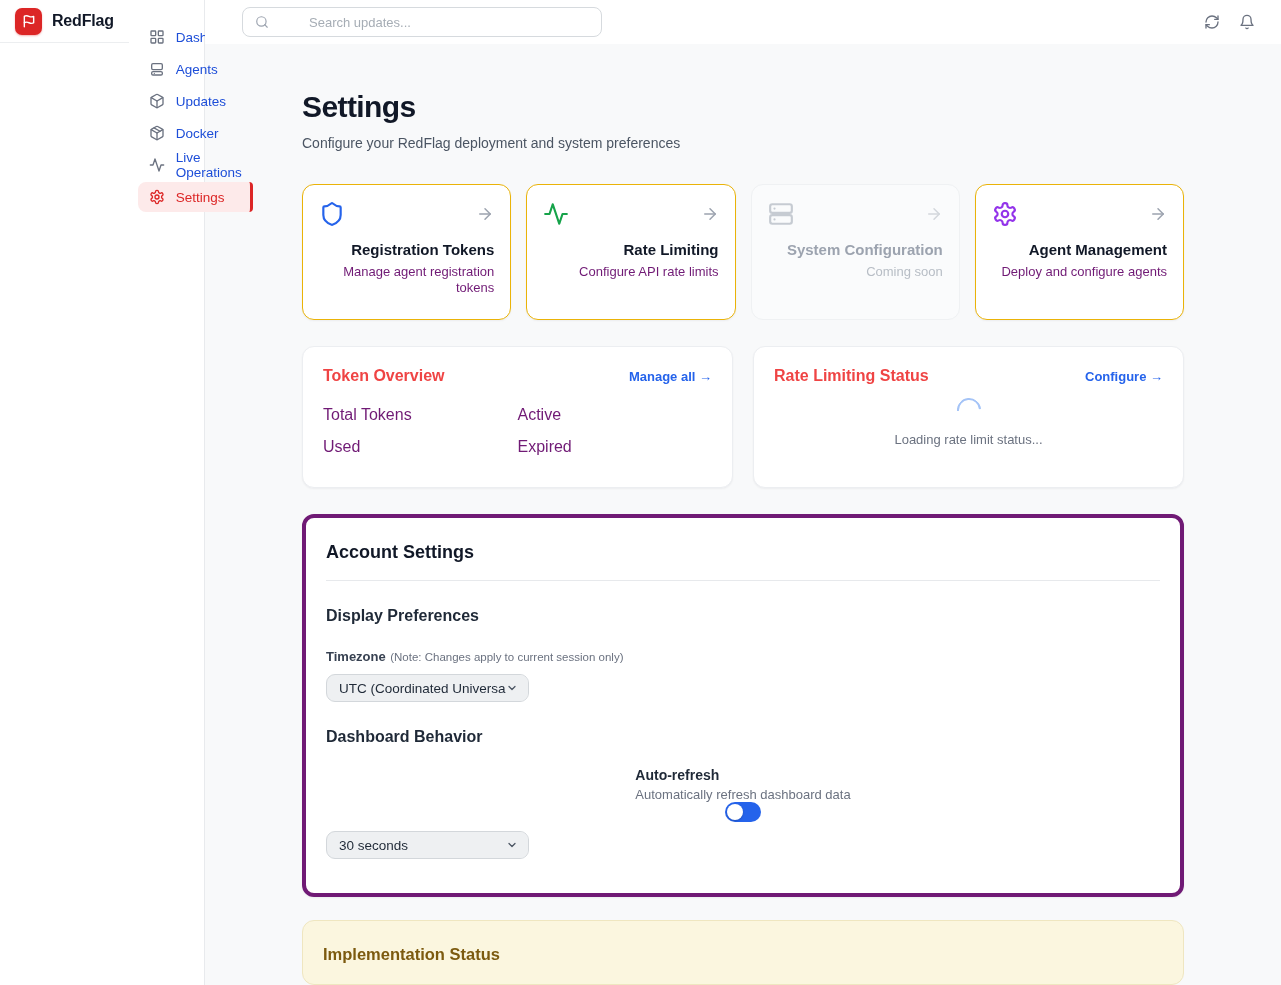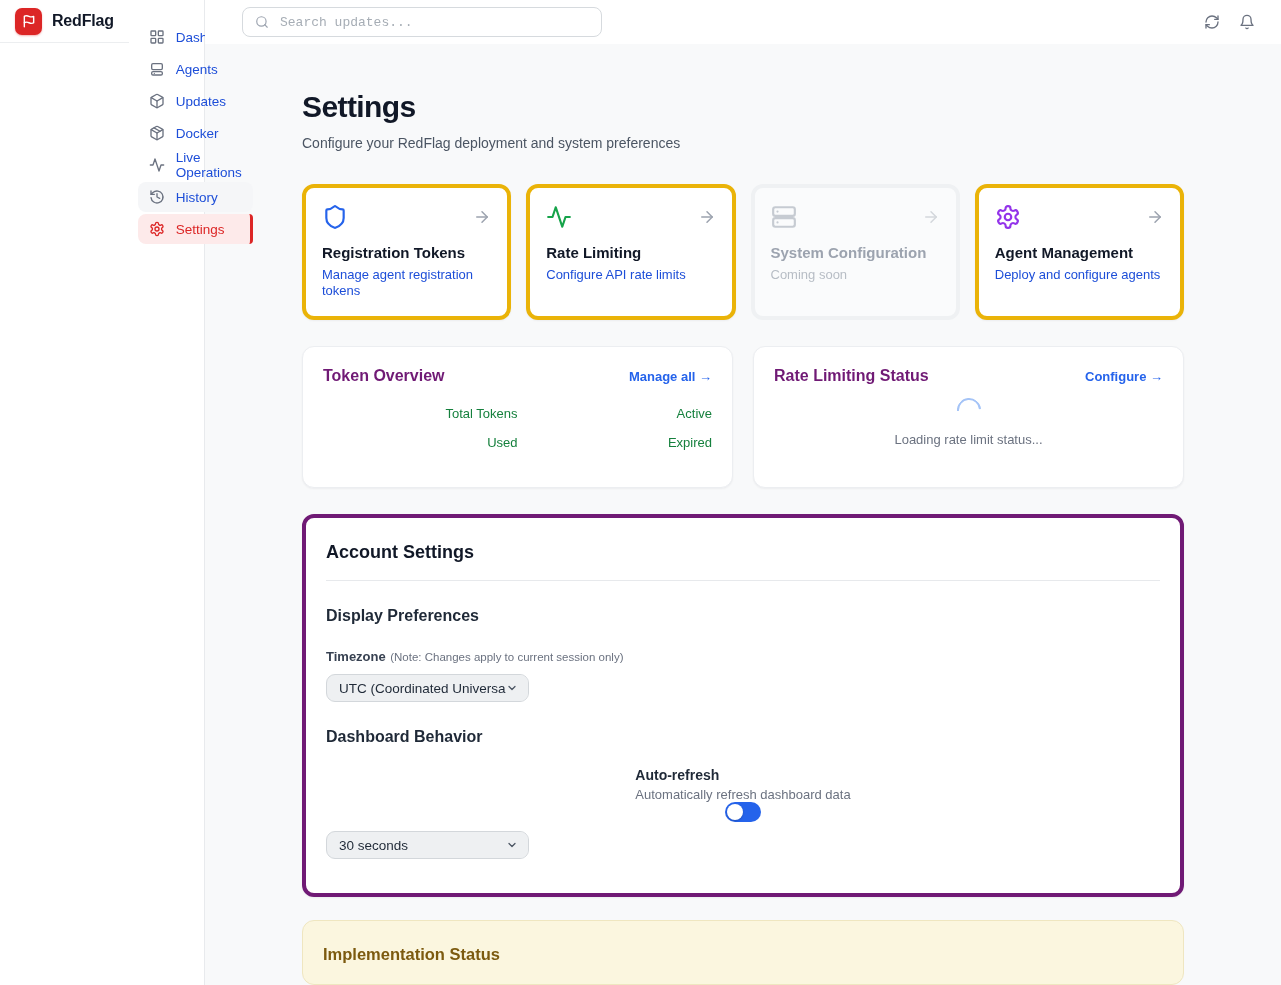--- a/index.html
+++ b/index.html
@@ -24,55 +24,55 @@
   .nav-item svg { width:16px; height:16px; color:#6b7280; flex:none; }
   .nav-item.hovered { background:#f5f6f8; }
   .nav-item.active { background:#fdeaea; color:#dc2626; border-right:3px solid #dc2626; border-top-right-radius:4px; border-bottom-right-radius:4px; }
   .nav-item.active svg { color:#dc2626; }
 
   
   .main { flex:1; display:flex; flex-direction:column; min-width:0; }
   .topbar { height:44px; background:#fff; display:flex; align-items:center; padding:0 26px 0 37px; flex:none; }
   .search-box { width:360px; height:30px; border:1px solid #d6dade; border-radius:8px; display:flex; align-items:center; gap:9px; padding:0 12px; background:#fff; }
   .search-box svg { width:14px; height:14px; color:#9ca3af; flex:none; }
-  .search-box input { border:none; outline:none; flex:1; font-size:13px; color:#111827; background:transparent; font-family:Liberation Mono, monospace; }
+  .search-box input { border:none; outline:none; flex:1; font-size:13px; color:#111827; background:transparent; font-family:Liberation Sans, sans-serif;margin-left:29px; }
   .search-box input::placeholder { color:#a6adb5; }
   .topbar-actions { margin-left:auto; display:flex; gap:19px; align-items:center; }
   .icon-btn { background:none; border:none; padding:0; cursor:pointer; color:#6b7280; }
   .icon-btn svg { width:16px; height:16px; }
 
   .content { flex:1; overflow:hidden; }
   .container { width:882px; margin:0 auto; padding-top:46px; }
 
   .page-title { margin:0; font-size:30px; font-weight:bold; color:#111827; letter-spacing:-0.6px; }
   .page-subtitle { margin:11px 0 0; font-size:14px; color:#4b5563; }
 
   
   .cards { display:grid; grid-template-columns:repeat(4,1fr); gap:15px; margin-top:33px; }
-  .card { background:#fff; border:4px solid #eab308; border-radius:12px; padding:16px; height:136px; box-shadow:0 1px 2px rgba(16,24,40,.05); cursor:pointer; }
+  .card { background:#fff; border:1px solid #eab308; border-radius:12px; padding:16px; height:136px; box-shadow:0 1px 2px rgba(16,24,40,.05); cursor:pointer;text-align:right; }
   .card-top { display:flex; justify-content:space-between; align-items:flex-start; }
   .card-icon svg { width:26px; height:26px; }
   .card-arrow svg { width:18px; height:18px; color:#9ca3af; margin-top:4px; }
   .card-title { margin-top:14px; font-size:15px; font-weight:bold; color:#111827; }
-  .card-desc { margin-top:6px; font-size:13px; color:#1d4ed8; line-height:1.25; }
+  .card-desc { margin-top:6px; font-size:13px; color:#701a75; line-height:1.25; }
   .icon-blue { color:#2563eb; } .icon-green { color:#16a34a; } .icon-purple { color:#9333ea; }
   .card.disabled { background:#fafbfc; border-color:#eff1f3; box-shadow:none; cursor:default; }
   .card.disabled .card-title { color:#9ca3af; }
   .card.disabled .card-desc { color:#b7bdc5; }
   .card.disabled .card-icon svg { color:#c6cbd2; }
   .card.disabled .card-arrow svg { color:#d3d7dc; }
 
   
   .overview-row { display:grid; grid-template-columns:1fr 1fr; gap:20px; margin-top:26px; }
   .panel { background:#fff; border:1px solid #eceef1; border-radius:12px; padding:20px; height:142px; box-shadow:0 1px 2px rgba(16,24,40,.05); }
   .panel-head { display:flex; justify-content:space-between; align-items:center; }
-  .panel-title { font-size:16px; font-weight:bold; color:#701a75; }
+  .panel-title { font-size:16px; font-weight:bold; color:#ef4444; }
   .panel-link { font-size:13px; font-weight:bold; color:#2563eb; text-decoration:none; cursor:pointer; }
   .stats-grid { display:grid; grid-template-columns:1fr 1fr; row-gap:14px; margin-top:21px; }
-  .stat-label { font-size:13px; color:#15803d;text-align:right; }
+  .stat-label { font-size:16px; color:#701a75; }
 
   .loading-wrap { display:flex; flex-direction:column; align-items:center; margin-top:13px; }
   .spinner { width:24px; height:24px; border:2.5px solid transparent; border-top-color:#a5c4f7; border-left-color:#a5c4f7; border-radius:50%; transform:rotate(40deg); }
   .loading-text { margin-top:10px; font-size:13px; color:#6b7280; }
 
   
   .settings-card { background:#fff; border:4px solid #701a75; border-radius:12px; margin-top:26px; padding:20px 20px 34px; box-shadow:0 1px 2px rgba(16,24,40,.05); }
   .settings-title { margin:4px 0 0; font-size:18px; font-weight:bold; color:#111827; }
   .divider { border:none; border-top:1px solid #e7e9ec; margin:17px 0 0; }
   .section-title { margin:26px 0 0; font-size:16px; font-weight:bold; color:#1f2937; }
@@ -155,30 +155,20 @@
         </span>
       <span>Docker</span>
     </div>
     <div class="nav-item">
       <span>
           <svg viewBox="0 0 24 24" fill="none" stroke="currentColor" stroke-width="2" stroke-linecap="round" stroke-linejoin="round" width="16" height="16">
             <polyline points="22 12 18 12 15 21 9 3 6 12 2 12"></polyline>
           </svg>
         </span>
       <span>Live Operations</span>
-    </div>
-    <div class="nav-item hovered">
-      <span>
-          <svg viewBox="0 0 24 24" fill="none" stroke="currentColor" stroke-width="2" stroke-linecap="round" stroke-linejoin="round" width="16" height="16">
-            <path d="M3 3v5h5"></path>
-            <path d="M3.05 13A9 9 0 1 0 6 5.3L3 8"></path>
-            <path d="M12 7v5l4 2"></path>
-          </svg>
-        </span>
-      <span>History</span>
     </div>
     <div class="nav-item active">
       <span>
           <svg viewBox="0 0 24 24" fill="none" stroke="currentColor" stroke-width="2" stroke-linecap="round" stroke-linejoin="round" width="16" height="16">
             <path d="M12.22 2h-.44a2 2 0 0 0-2 2v.18a2 2 0 0 1-1 1.73l-.43.25a2 2 0 0 1-2 0l-.15-.08a2 2 0 0 0-2.73.73l-.22.38a2 2 0 0 0 .73 2.73l.15.1a2 2 0 0 1 1 1.72v.51a2 2 0 0 1-1 1.74l-.15.09a2 2 0 0 0-.73 2.73l.22.38a2 2 0 0 0 2.73.73l.15-.08a2 2 0 0 1 2 0l.43.25a2 2 0 0 1 1 1.73V20a2 2 0 0 0 2 2h.44a2 2 0 0 0 2-2v-.18a2 2 0 0 1 1-1.73l.43-.25a2 2 0 0 1 2 0l.15.08a2 2 0 0 0 2.73-.73l.22-.39a2 2 0 0 0-.73-2.73l-.15-.08a2 2 0 0 1-1-1.74v-.5a2 2 0 0 1 1-1.74l.15-.09a2 2 0 0 0 .73-2.73l-.22-.38a2 2 0 0 0-2.73-.73l-.15.08a2 2 0 0 1-2 0l-.43-.25a2 2 0 0 1-1-1.73V4a2 2 0 0 0-2-2z"></path>
             <circle cx="12" cy="12" r="3"></circle>
           </svg>
         </span>
       <span>Settings</span>
     </div>

